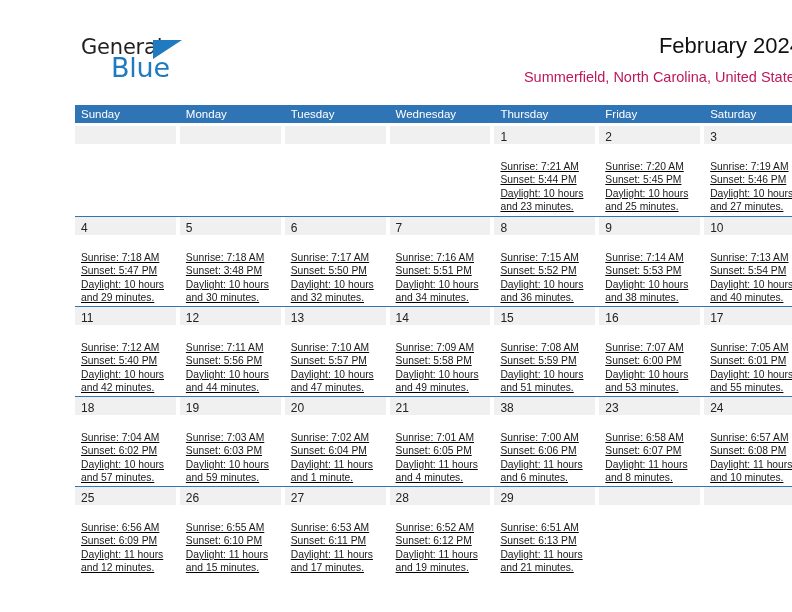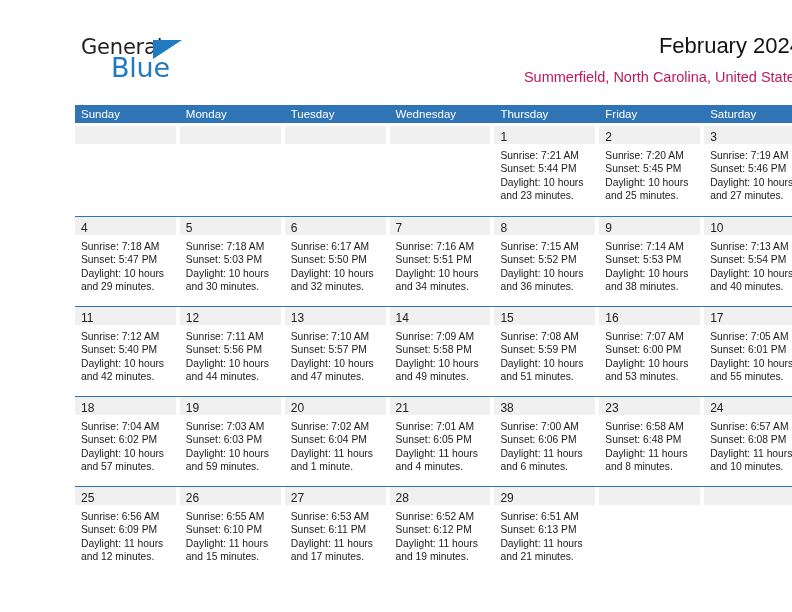--- a/index.html
+++ b/index.html
@@ -136,21 +136,22 @@
     padding: 1px 0 1px 6px;
     box-sizing: content-box;
   }
   .day-number {
     font-size: 12px;
     line-height: 16px;
     color: #222222;
   }
 
   .day-body {
-    padding: 5px 2px 0 6px;
+    padding: 16px 2px 0 6px;
+    text-decoration: underline;
   }
   .day-line {
     font-size: 10.3px;
     line-height: 13.4px;
     color: #1a1a1a;
     white-space: nowrap;
   }
 
   .day-cell.empty .day-number-bar {
     background: #f0f0f0;
@@ -279,31 +280,31 @@
       <div class="day-line">Daylight: 10 hours</div>
       <div class="day-line">and 29 minutes.</div>
     </div>
   </div>
           <div class="day-cell">
     <div class="day-number-bar">
       <span class="day-number">5</span>
     </div>
     <div class="day-body">
       <div class="day-line">Sunrise: 7:18 AM</div>
-      <div class="day-line">Sunset: 5:03 PM</div>
+      <div class="day-line">Sunset: 3:48 PM</div>
       <div class="day-line">Daylight: 10 hours</div>
       <div class="day-line">and 30 minutes.</div>
     </div>
   </div>
           <div class="day-cell">
     <div class="day-number-bar">
       <span class="day-number">6</span>
     </div>
     <div class="day-body">
-      <div class="day-line">Sunrise: 6:17 AM</div>
+      <div class="day-line">Sunrise: 7:17 AM</div>
       <div class="day-line">Sunset: 5:50 PM</div>
       <div class="day-line">Daylight: 10 hours</div>
       <div class="day-line">and 32 minutes.</div>
     </div>
   </div>
           <div class="day-cell">
     <div class="day-number-bar">
       <span class="day-number">7</span>
     </div>
     <div class="day-body">
@@ -481,21 +482,21 @@
       <div class="day-line">Daylight: 11 hours</div>
       <div class="day-line">and 6 minutes.</div>
     </div>
   </div>
           <div class="day-cell">
     <div class="day-number-bar">
       <span class="day-number">23</span>
     </div>
     <div class="day-body">
       <div class="day-line">Sunrise: 6:58 AM</div>
-      <div class="day-line">Sunset: 6:48 PM</div>
+      <div class="day-line">Sunset: 6:07 PM</div>
       <div class="day-line">Daylight: 11 hours</div>
       <div class="day-line">and 8 minutes.</div>
     </div>
   </div>
           <div class="day-cell">
     <div class="day-number-bar">
       <span class="day-number">24</span>
     </div>
     <div class="day-body">
       <div class="day-line">Sunrise: 6:57 AM</div>

